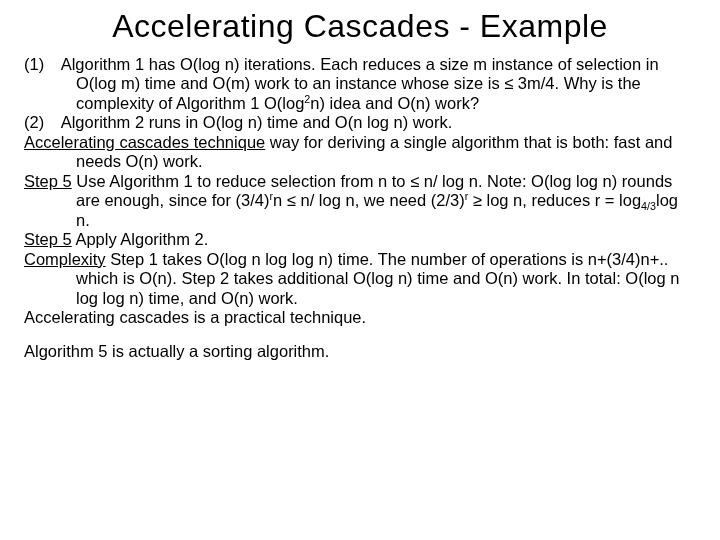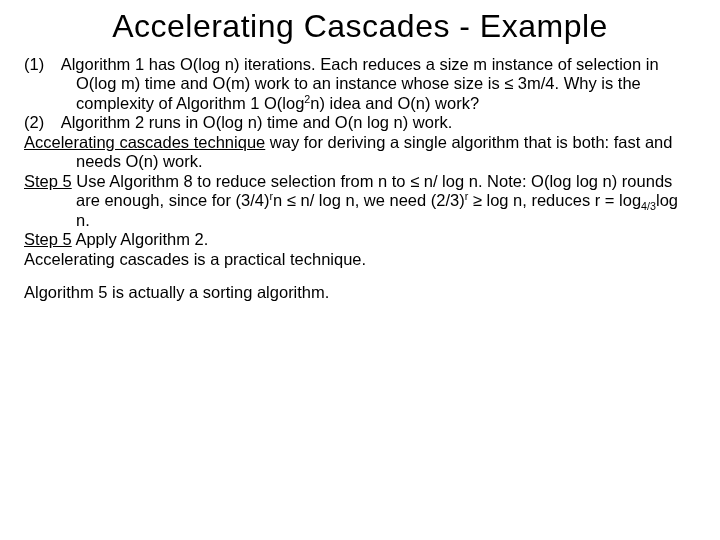--- a/index.html
+++ b/index.html
@@ -48,24 +48,25 @@
 
 
     <div class="para"><span>(1) </span><span>Algorithm 1 has O(log n) iterations. Each reduces a size m instance of selection in O(log m) time and O(m) work to an instance whose size is ≤ 3m/4.  Why is the complexity of Algorithm 1 O(log</span><sup>2</sup><span>n) idea and O(n) work?</span></div>
 
     <div class="para"><span>(2) </span><span>Algorithm 2 runs in O(log n) time and O(n log n) work.</span></div>
 
 
     <div class="para"><span class="u">Accelerating cascades technique</span><span> way for deriving a single algorithm that is both: fast and needs O(n) work.</span></div>
 
 
-    <div class="para"><span class="u">Step 5</span><span> Use Algorithm 8 to reduce selection from n to ≤ n/ log n. Note: O(log log n) rounds are enough, since for (3/4)</span><sup>r</sup><span>n ≤ n/ log n,  we need (2/3)</span><sup>r</sup><span> ≥ log n, reduces r = log</span><sub>4/3</sub><span>log n.</span></div>
+    <div class="para"><span class="u">Step 5</span><span> Use Algorithm 1 to reduce selection from n to ≤ n/ log n. Note: O(log log n) rounds are enough, since for (3/4)</span><sup>r</sup><span>n ≤ n/ log n,  we need (2/3)</span><sup>r</sup><span> ≥ log n, reduces r = log</span><sub>4/3</sub><span>log n.</span></div>
 
     <div class="para"><span class="u">Step 5</span><span> Apply Algorithm 2.</span></div>
 
+    <div class="para"><span class="u">Complexity</span><span> Step 1 takes O(log n log log n) time. The number of operations is n+(3/4)n+.. which is O(n). Step 2 takes additional O(log n) time and O(n) work. In total: O(log n log log n) time, and O(n) work.</span></div>
 
     <div class="para">Accelerating cascades is a practical technique.</div>
 
     <div class="gap"></div>
 
     <div class="para">Algorithm 5 is actually a sorting algorithm.</div>
   </div>
 </div>
 
 </body></html>

